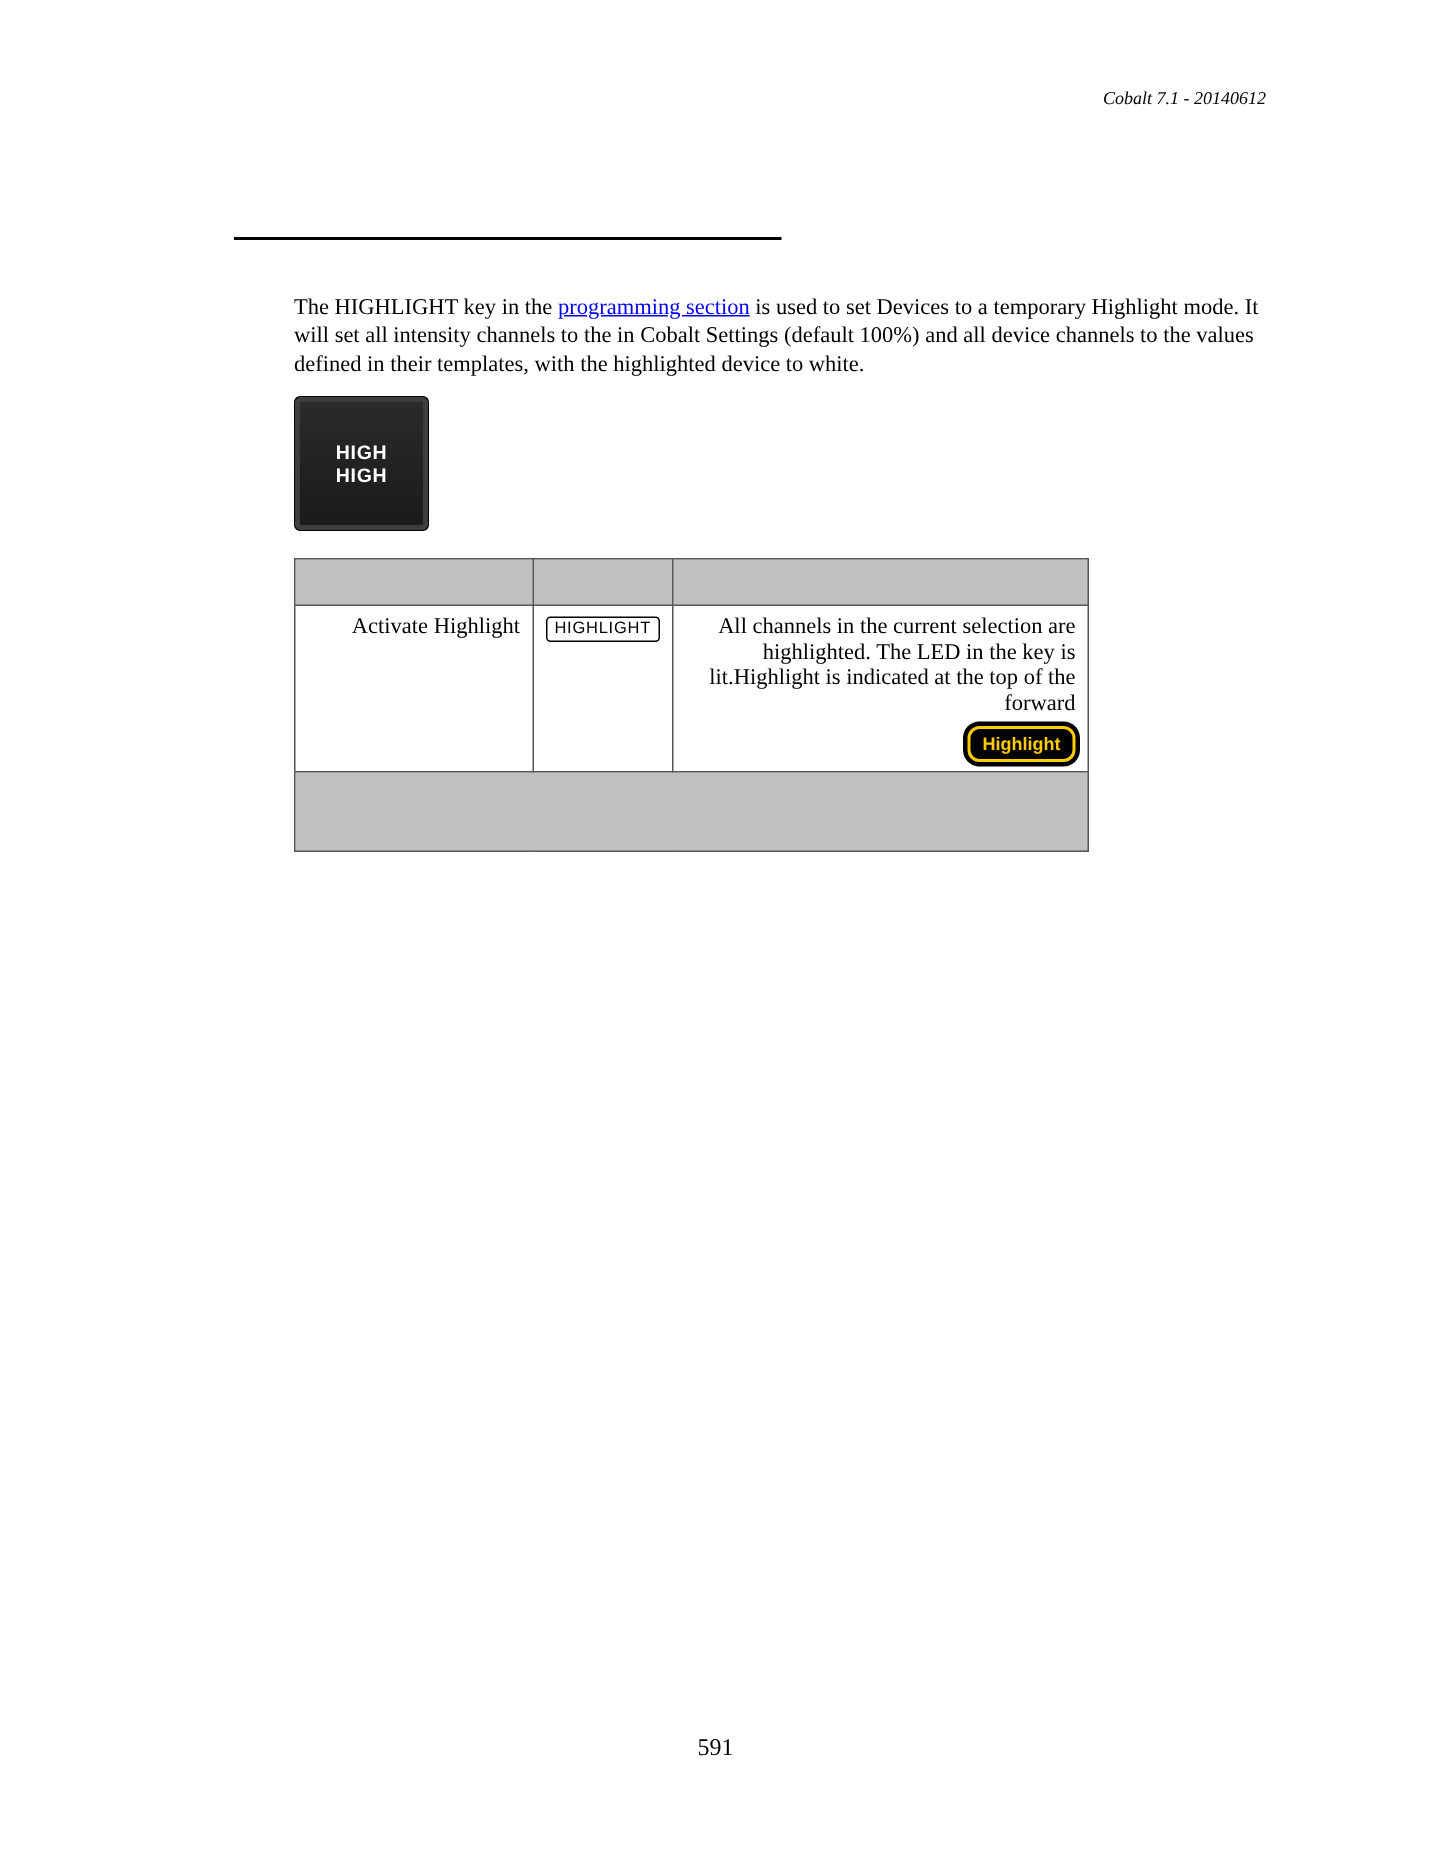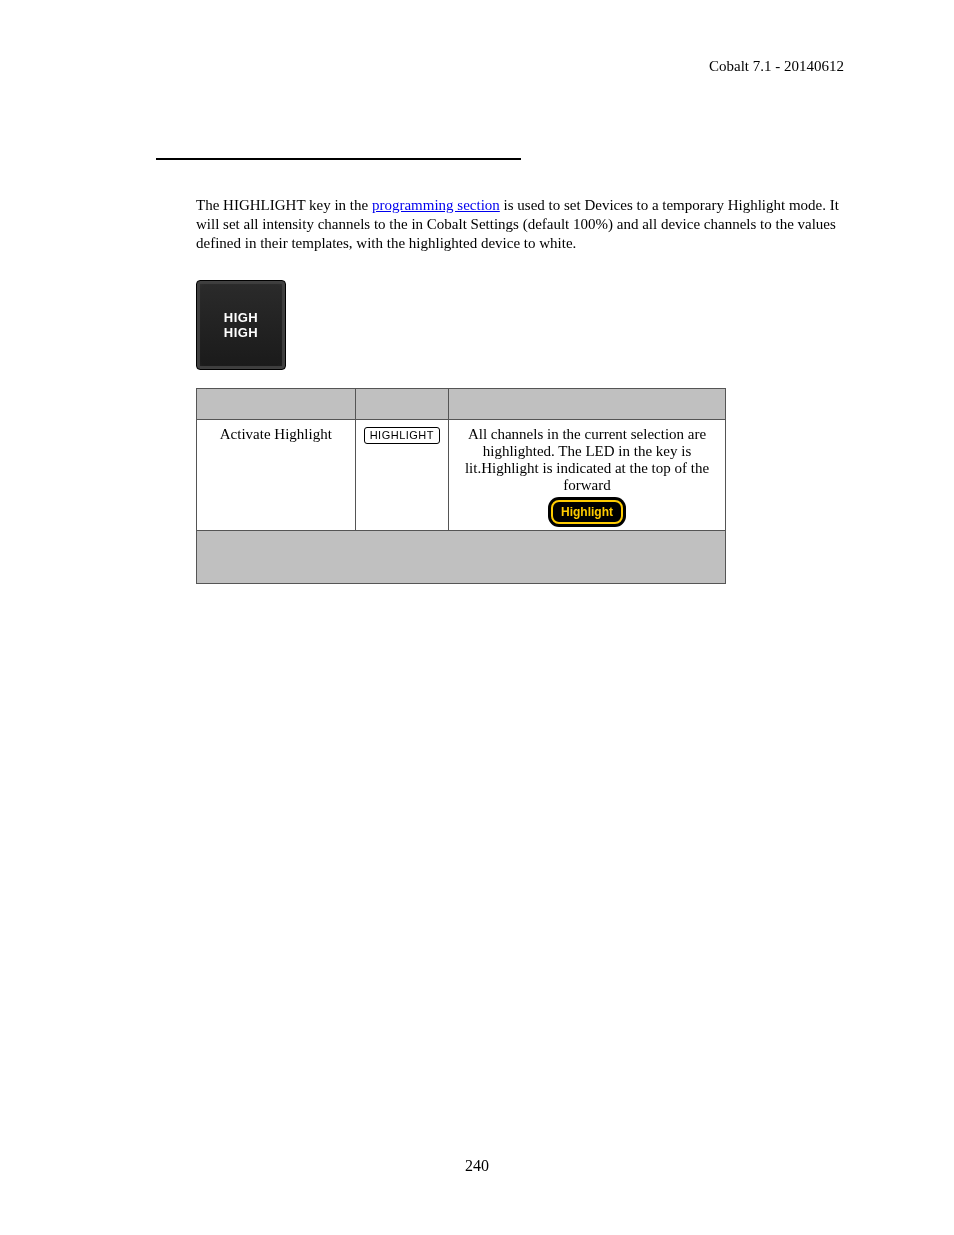--- a/index.html
+++ b/index.html
@@ -11,21 +11,22 @@
     background: #fff;
     width: 954px;
     height: 1235px;
     position: relative;
     box-sizing: border-box;
   }
   .header-right {
     position: absolute;
     top: 58px;
     right: 110px;
-    font-size: 15px;
+    font-size: 12px;
+    font-style: italic;
   }
   .section-rule {
     position: absolute;
     top: 158px;
     left: 156px;
     width: 365px;
     border-top: 2px solid #000;
   }
   .content {
     position: absolute;
@@ -35,21 +36,21 @@
   }
   .para {
     line-height: 1.25;
   }
   .link {
     color: #0000ee;
     text-decoration: underline;
     cursor: pointer;
   }
   .key-img {
-    margin-top: 28px;
+    margin-top: 12px;
     width: 88px;
     height: 88px;
     background: linear-gradient(#2b2b2b, #1a1a1a);
     border: 1px solid #000;
     border-radius: 4px;
     box-shadow: inset 0 0 6px rgba(255,255,255,0.08), 0 0 0 3px #3a3a3a inset;
     display: flex;
     align-items: center;
     justify-content: center;
     text-align: center;
@@ -62,21 +63,21 @@
   }
   table.tbl {
     border-collapse: collapse;
     margin-top: 18px;
     width: 530px;
   }
   table.tbl th, table.tbl td {
     border: 1px solid #555;
     padding: 6px 8px;
     vertical-align: top;
-    text-align: center;
+    text-align: right;
     font-size: 15px;
   }
   table.tbl th {
     background: #c0c0c0;
     font-weight: normal;
     height: 18px;
   }
   col.c1 { width: 160px; }
   col.c2 { width: 90px; }
   col.c3 { width: 280px; }
@@ -159,13 +160,13 @@
         </td>
       </tr>
       <tr class="note-row">
         <td colspan="3"></td>
       </tr>
     </tbody>
   </table>
 
 </div>
 
-<div class="page-num">240</div>
+<div class="page-num">591</div>
 
 </body></html>

